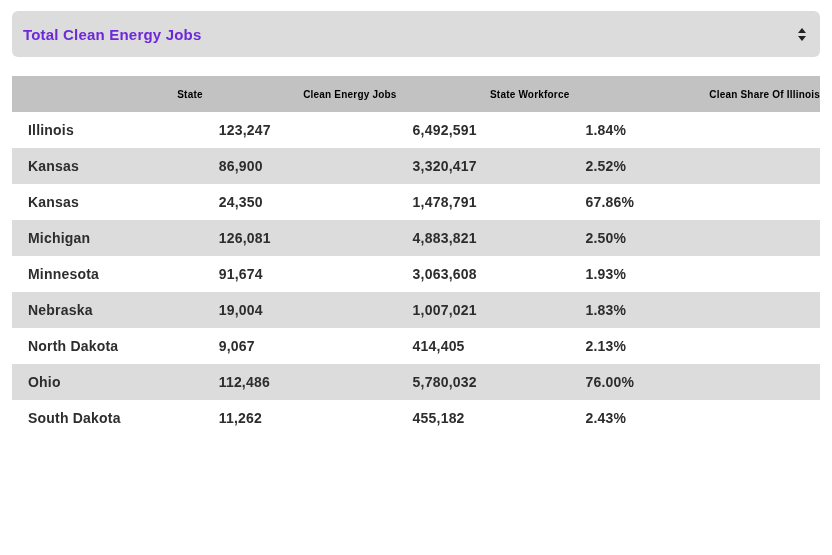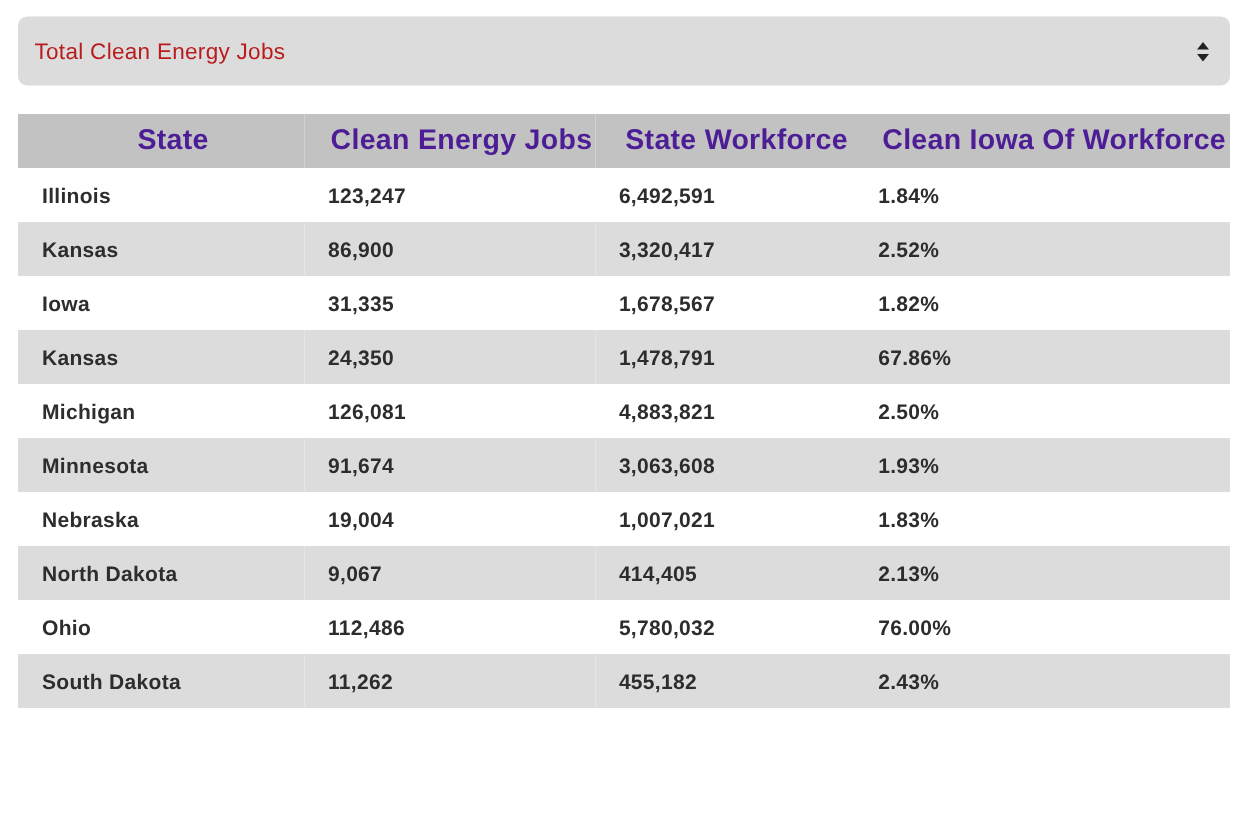--- a/index.html
+++ b/index.html
@@ -15,21 +15,21 @@
   .dropdown {
     width: 808px; height: 46px;
     background: #dcdcdc;
     border-radius: 6px;
     display: flex; align-items: center; justify-content: space-between;
     padding: 0 14px 0 11px;
     cursor: pointer;
     margin-bottom: 19px;
   }
   .dropdown-label {
-    font-size: 15px; font-weight: 400; color: #b91c1c;
+    font-size: 15px; font-weight: 700; color: #6d28d9;
     letter-spacing: 0.2px;
   }
   .updown { display: flex; flex-direction: column; gap: 3px; align-items: center; }
   .updown .tri-up {
     width: 0; height: 0;
     border-left: 4px solid transparent; border-right: 4px solid transparent;
     border-bottom: 5px solid #222222;
   }
   .updown .tri-down {
     width: 0; height: 0;
@@ -43,23 +43,23 @@
     border-collapse: collapse;
     table-layout: fixed;
   }
   col.c1 { width: 23.6%; }
   col.c2 { width: 24.0%; }
   col.c3 { width: 21.4%; }
   col.c4 { width: 31.0%; }
   thead th {
     background: #c2c2c2;
     height: 36px;
-    text-align: center;
+    text-align: right;
     padding-left: 16px;
-    font-size: 19px; font-weight: 700; color: #4c1d95;
+    font-size: 10px; font-weight: 700; color: #000000;
     letter-spacing: 0.2px;
   }
   tbody td {
     height: 36px;
     padding-left: 16px;
     font-size: 14px; font-weight: 700; color: #2d2d2d;
     letter-spacing: 0.2px;
     white-space: nowrap;
     margin-top: 40px;
   }
@@ -86,41 +86,35 @@
       <col class="c1">
         <col class="c2">
         <col class="c3">
         <col class="c4">
     </colgroup>
     <thead>
       <tr>
         <th>State</th>
         <th>Clean Energy Jobs</th>
         <th>State Workforce</th>
-        <th>Clean Iowa Of Workforce</th>
+        <th>Clean Share Of Illinois</th>
       </tr>
     </thead>
     <tbody>
         <tr>
           <td>Illinois</td>
           <td>123,247</td>
           <td>6,492,591</td>
           <td>1.84%</td>
         </tr>
         <tr>
           <td>Kansas</td>
           <td>86,900</td>
           <td>3,320,417</td>
           <td>2.52%</td>
-        </tr>
-        <tr>
-          <td>Iowa</td>
-          <td>31,335</td>
-          <td>1,678,567</td>
-          <td>1.82%</td>
         </tr>
         <tr>
           <td>Kansas</td>
           <td>24,350</td>
           <td>1,478,791</td>
           <td>67.86%</td>
         </tr>
         <tr>
           <td>Michigan</td>
           <td>126,081</td>

